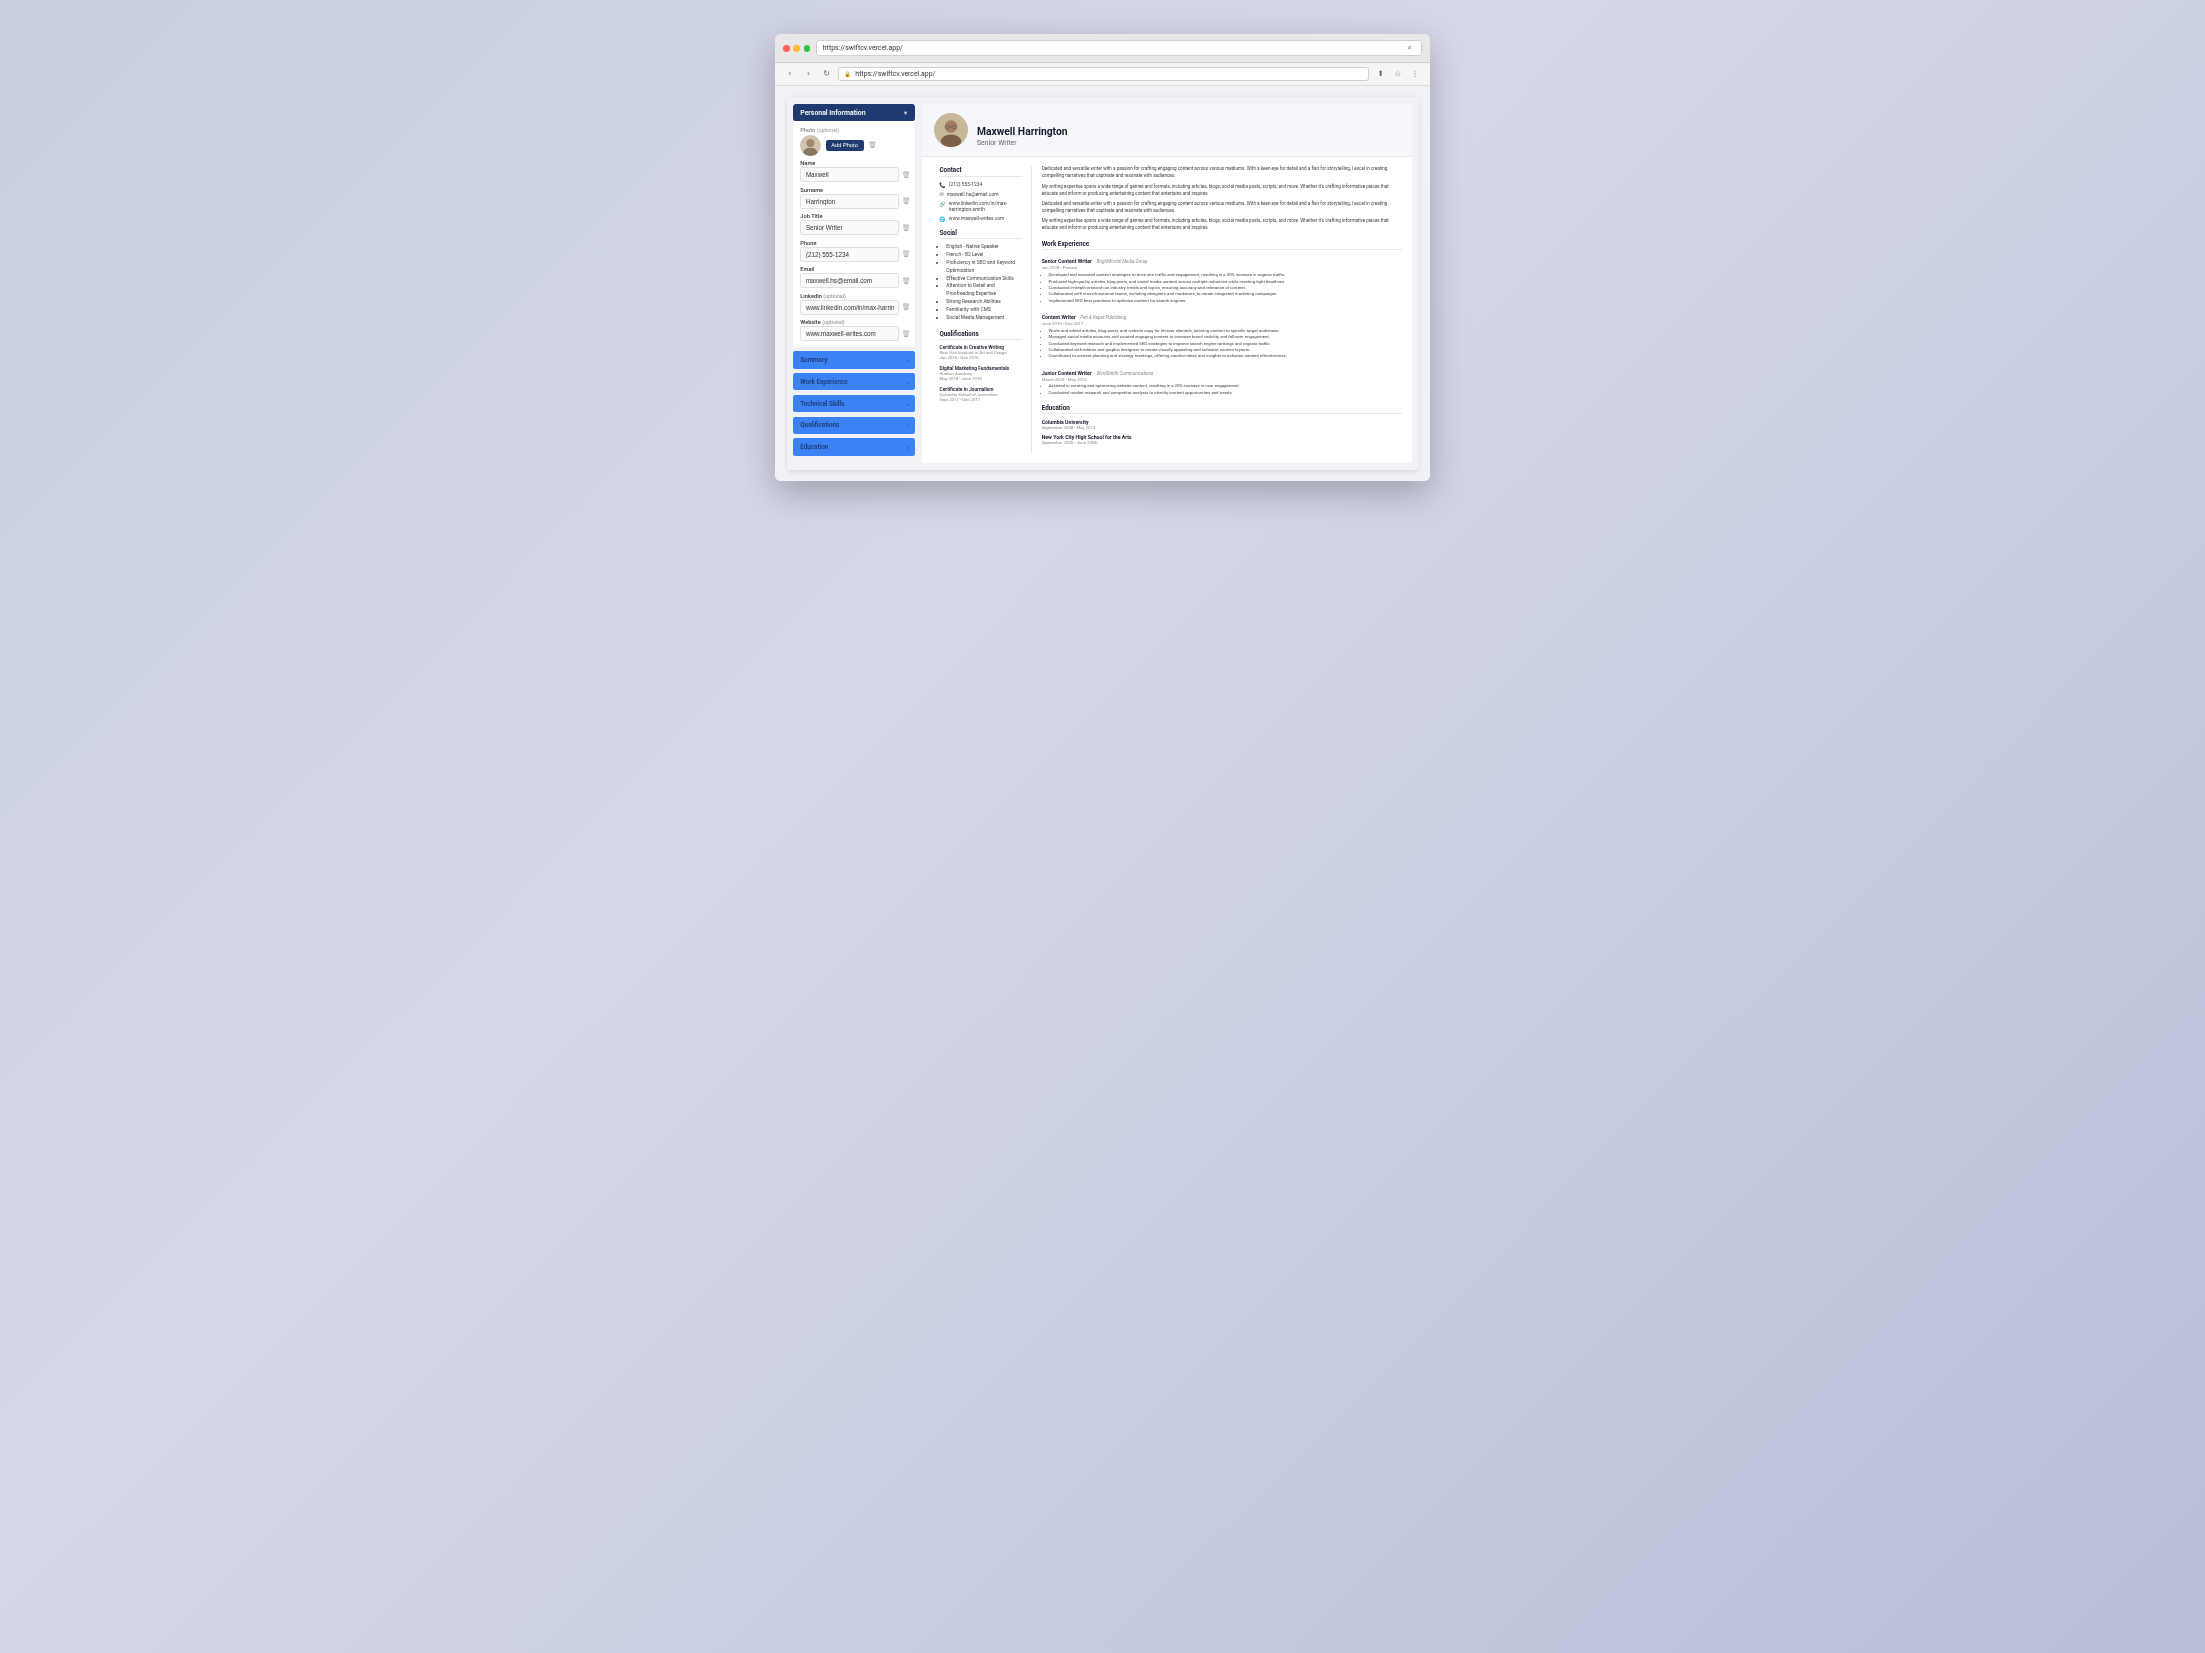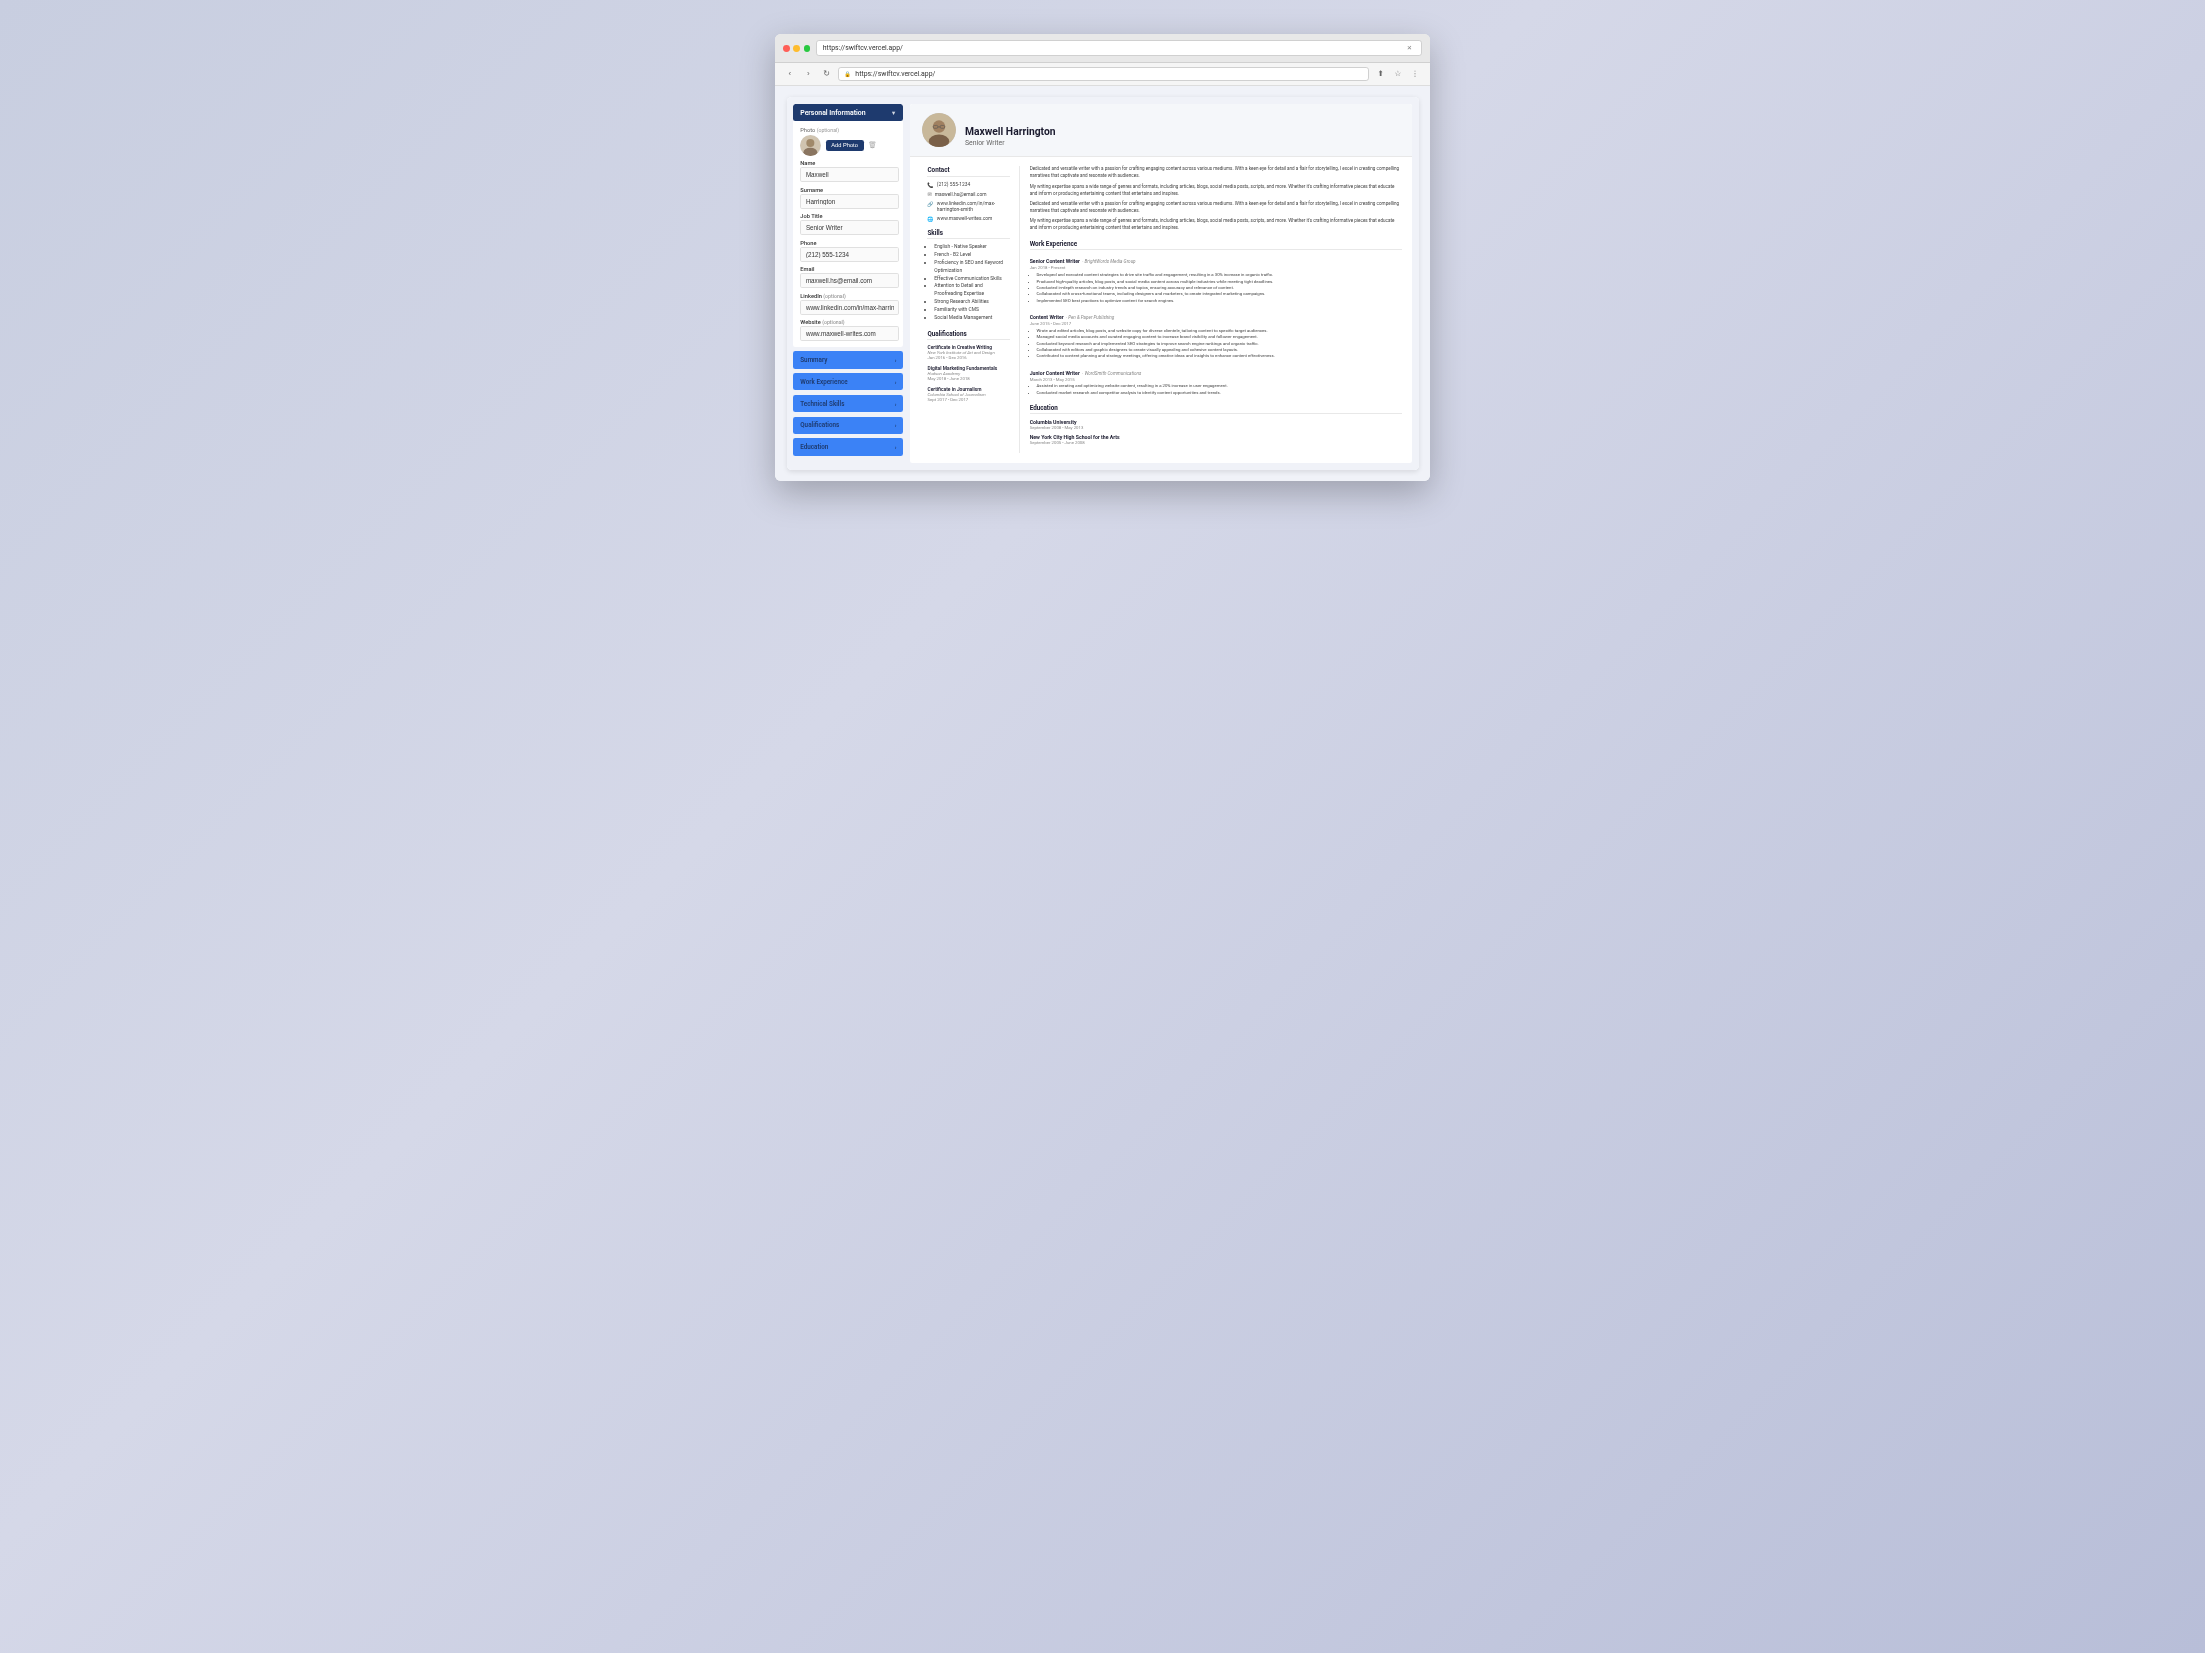--- a/index.html
+++ b/index.html
@@ -185,21 +185,21 @@
     
     .app-body {
       display: flex;
       background: #f0f2f8;
       gap: 6.9px;
       padding: 6.9px;
     }
 
     
     .left-panel {
-      width: 110px;
+      width: 122px;
       flex-shrink: 0;
       display: flex;
       flex-direction: column;
       gap: 4.6px;
     }
 
     .section-header {
       background: #1e3a6e;
       color: white;
       padding: 4.6px 6.9px;
@@ -677,21 +677,21 @@
                   <span class="contact-icon">🔗</span>
                   <span>www.linkedin.com/in/max-harrington-smith</span>
                 </div>
                 <div class="contact-item">
                   <span class="contact-icon">🌐</span>
                   <span>www.maxwell-writes.com</span>
                 </div>
               </div>
 
               <div style="margin-top:6.9px">
-                <div class="cv-section-title">Skills</div>
+                <div class="cv-section-title">Social</div>
                 <ul class="skills-list">
                   <li>English - Native Speaker</li>
                   <li>French - B2 Level</li>
                   <li>Proficiency in SEO and Keyword Optimization</li>
                   <li>Effective Communication Skills</li>
                   <li>Attention to Detail and Proofreading Expertise</li>
                   <li>Strong Research Abilities</li>
                   <li>Familiarity with CMS</li>
                   <li>Social Media Management</li>
                 </ul>

